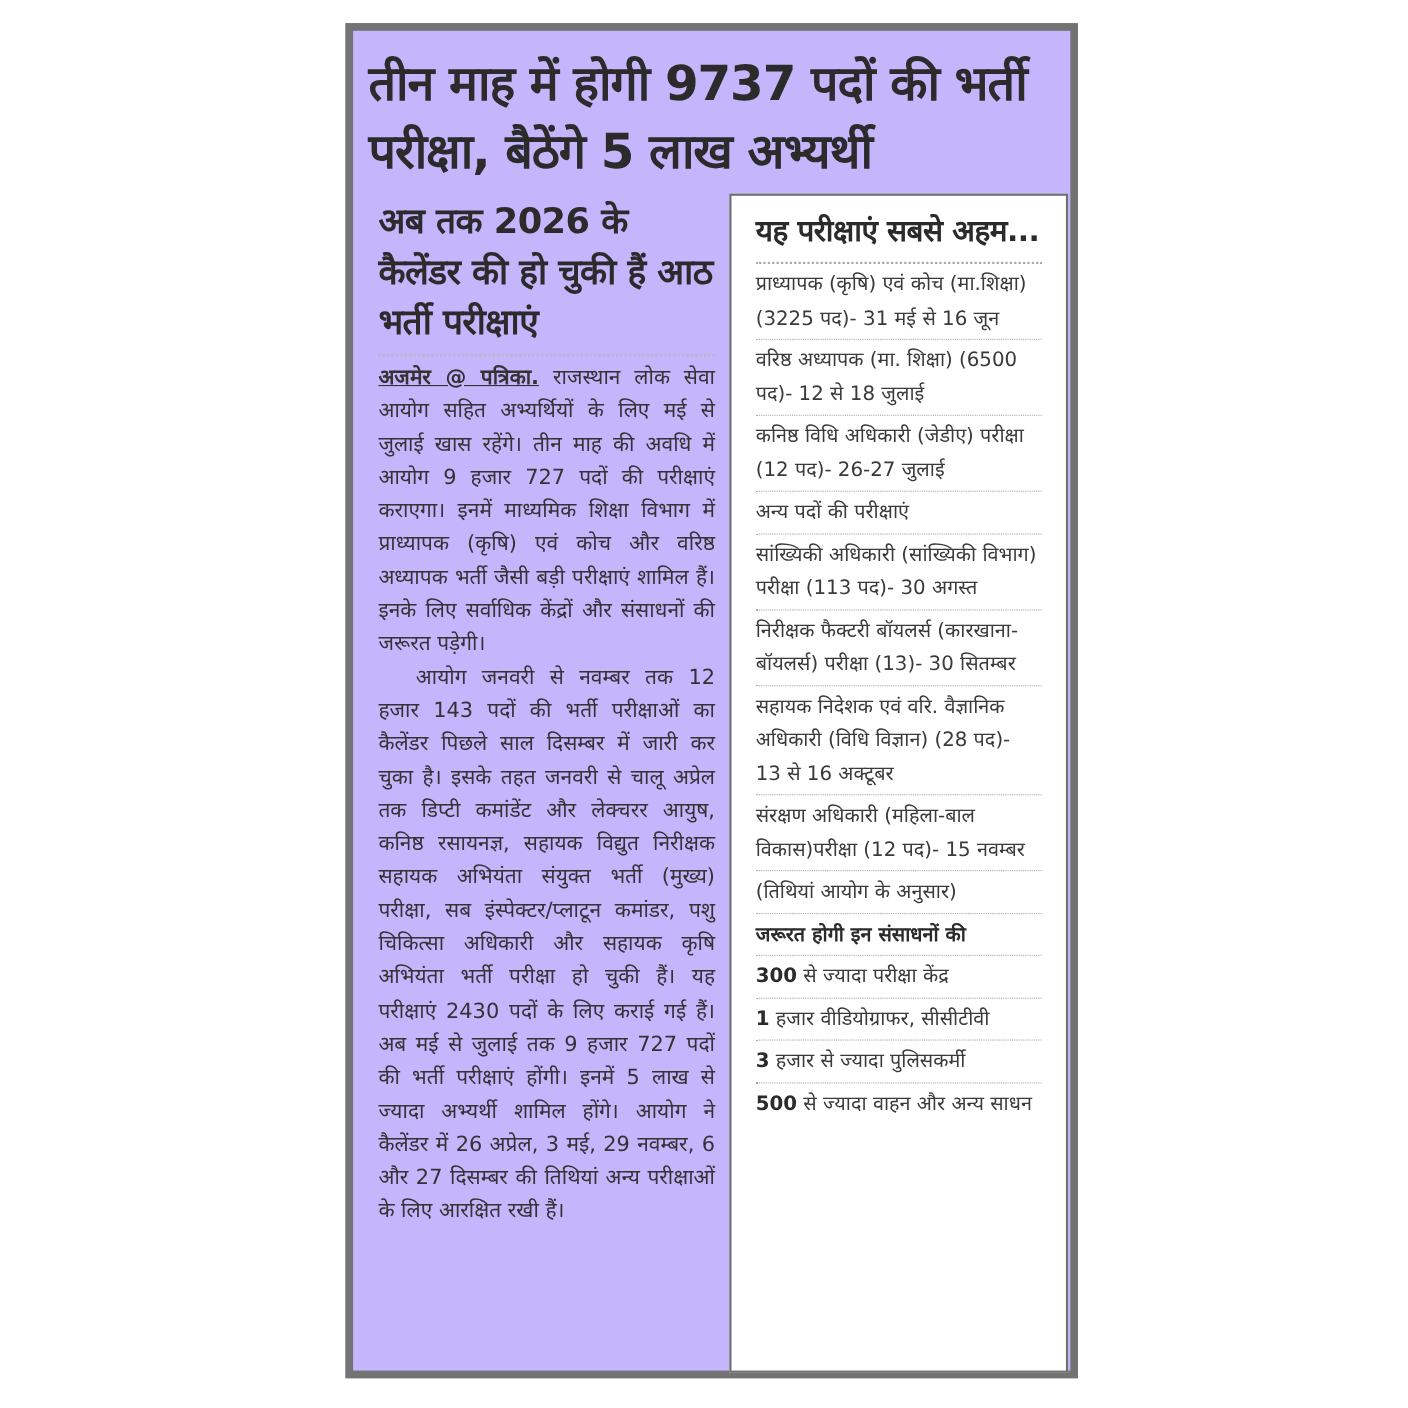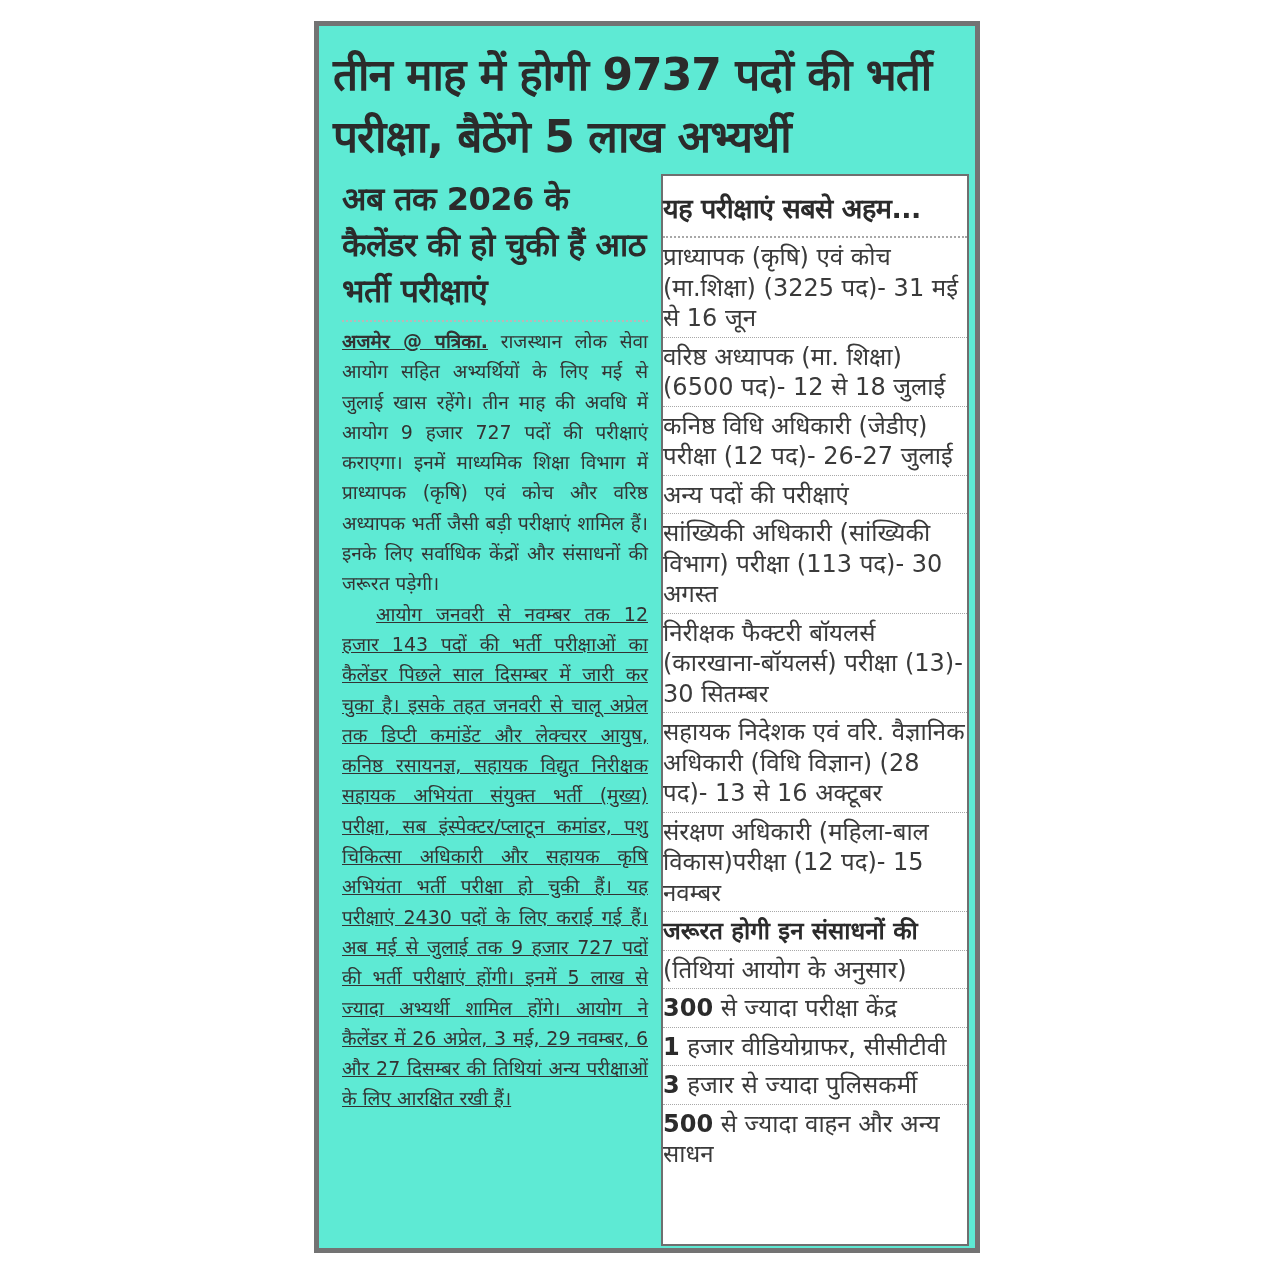--- a/index.html
+++ b/index.html
@@ -1,35 +1,35 @@
 <!DOCTYPE html>
 <html><head>
 <meta charset="utf-8">
 <style>
   html, body { margin: 0; padding: 0; background: #ffffff; }
   body { width: 1280px; height: 1280px; position: relative; overflow: hidden;
          font-family: "DejaVu Sans", "Liberation Sans", sans-serif; color: #2a2a2a; }
   .clip { position: absolute; left: 314px; top: 21px; width: 666px; height: 1232px;
-          border: 5px solid #737373; background: #5eead4; box-sizing: border-box; }
+          border: 7px solid #737373; background: #c4b5fd; box-sizing: border-box; }
   .headline { position: absolute; left: 14px; top: 18px; width: 640px;
               font-size: 44px; font-weight: bold; line-height: 62px; color: #2b2b2b;
               letter-spacing: -1px; margin: 0; }
   .leftcol { position: absolute; left: 23px; top: 150px; width: 306px; }
   .subhead { font-size: 32px; font-weight: bold; line-height: 46px; color: #2b2b2b;
              margin: 0 0 6px 0; letter-spacing: -0.5px; }
   .dotrule { border-top: 2px dotted #b8b8b8; margin: 4px 0 4px 0; height: 0; }
   .body { font-size: 19px; line-height: 30.3px; text-align: justify; margin: 0; color: #333; }
   .body p { margin: 0; }
-  .body p + p { text-indent: 34px; text-decoration: underline; }
+  .body p + p { text-indent: 34px; }
   .dateline { font-weight: bold; text-decoration: underline; }
   .box { position: absolute; left: 342px; top: 148px; width: 308px; height: 1072px;
-         border: 2px solid #6f6f6f; box-sizing: border-box; padding: 0 0; background: #fff; }
+         border: 2px solid #6f6f6f; box-sizing: border-box; padding: 0 22px; background: #fff; }
   .box-title { font-size: 27px; font-weight: bold; line-height: 50px; margin: 8px 0 2px 0;
                color: #2b2b2b; letter-spacing: -0.5px; }
-  .item { font-size: 24px; line-height: 30.5px; color: #3a3a3a; padding: 4px 0 3px 0;
+  .item { font-size: 18px; line-height: 30.5px; color: #3a3a3a; padding: 4px 0 3px 0;
           border-top: 1px dotted #a8a8a8; }
   .item.first { border-top: 2px dotted #a8a8a8; }
   .item.bold-head { font-weight: bold; color: #2b2b2b; }
   .num { font-weight: bold; color: #2b2b2b; }
 </style>
 </head>
 <body>
 
 <div class="clip">
   <h1 class="headline">तीन माह में होगी 9737 पदों की भर्ती परीक्षा, बैठेंगे 5 लाख अभ्यर्थी</h1>
@@ -46,20 +46,20 @@
   <div class="box">
     <div class="box-title">यह परीक्षाएं सबसे अहम...</div>
     <div class="item first">प्राध्यापक (कृषि) एवं कोच (मा.शिक्षा) (3225 पद)- 31 मई से 16 जून</div>
     <div class="item">वरिष्ठ अध्यापक (मा. शिक्षा) (6500 पद)- 12 से 18 जुलाई</div>
     <div class="item">कनिष्ठ विधि अधिकारी (जेडीए) परीक्षा (12 पद)- 26-27 जुलाई</div>
     <div class="item">अन्य पदों की परीक्षाएं</div>
     <div class="item">सांख्यिकी अधिकारी (सांख्यिकी विभाग) परीक्षा (113 पद)- 30 अगस्त</div>
     <div class="item">निरीक्षक फैक्टरी बॉयलर्स (कारखाना-बॉयलर्स) परीक्षा (13)- 30 सितम्बर</div>
     <div class="item">सहायक निदेशक एवं वरि. वैज्ञानिक अधिकारी (विधि विज्ञान) (28 पद)- 13 से 16 अक्टूबर</div>
     <div class="item">संरक्षण अधिकारी (महिला-बाल विकास)परीक्षा (12 पद)- 15 नवम्बर</div>
+    <div class="item">(तिथियां आयोग के अनुसार)</div>
     <div class="item bold-head">जरूरत होगी इन संसाधनों की</div>
-    <div class="item">(तिथियां आयोग के अनुसार)</div>
     <div class="item"><span class="num">300</span><span> से ज्यादा परीक्षा केंद्र</span></div>
     <div class="item"><span class="num">1</span><span> हजार वीडियोग्राफर, सीसीटीवी</span></div>
     <div class="item"><span class="num">3</span><span> हजार से ज्यादा पुलिसकर्मी</span></div>
     <div class="item"><span class="num">500</span><span> से ज्यादा वाहन और अन्य साधन</span></div>
   </div>
 </div>
 
 </body></html>

